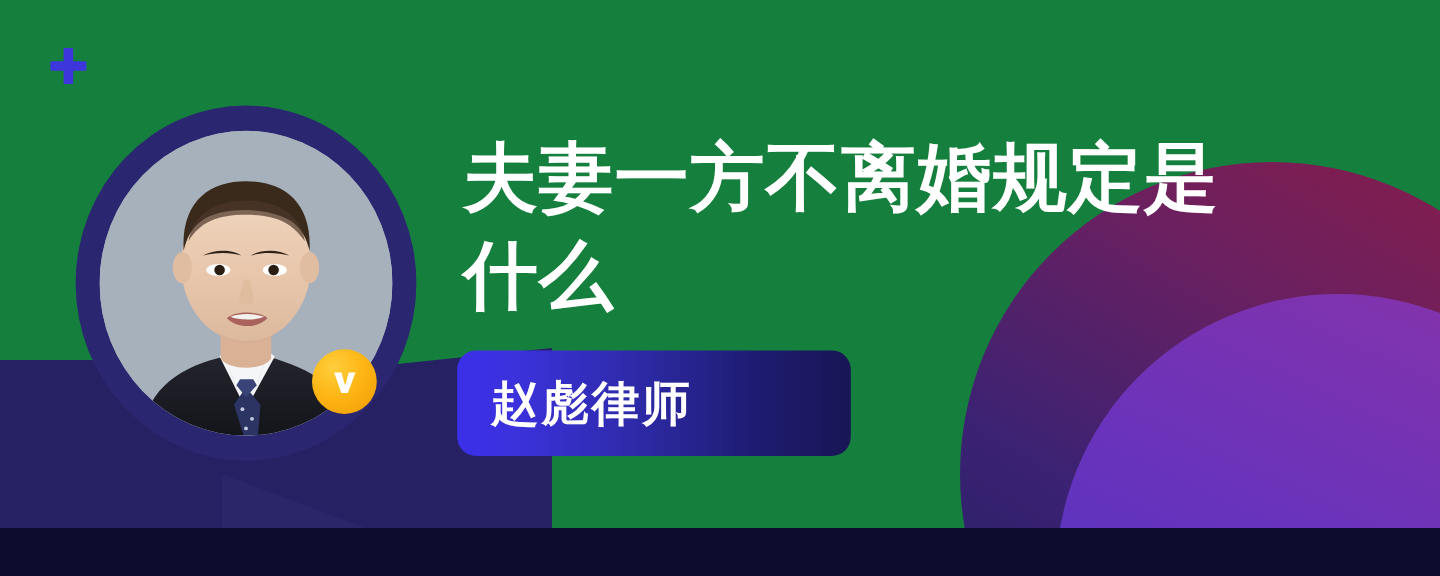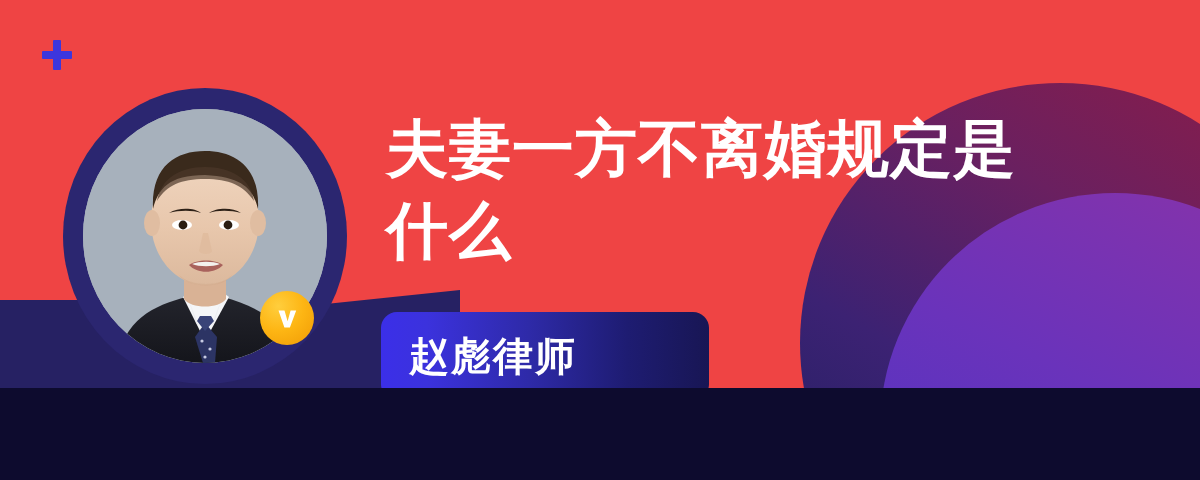--- a/index.html
+++ b/index.html
@@ -4,23 +4,23 @@
 <title>Legal Q&amp;A Banner</title>
 <style>
   html, body {
     margin: 0;
     padding: 0;
     background: #0d0b2e;
   }
   .banner {
     position: relative;
     width: 1200px;
-    height: 388px;
+    height: 440px;
     overflow: hidden;
-    background: #ef4444;
+    background: #15803d;
     font-family: "Liberation Sans", "DejaVu Sans", sans-serif;
   }
 
   
   .bg-layer {
     position: absolute;
     inset: 0;
     overflow: hidden;
     pointer-events: none;
   }
@@ -153,21 +153,21 @@
     line-height: 82px;
     font-weight: 700;
     letter-spacing: 1px;
     max-width: 672px;
     word-break: break-all;
   }
 
   .lawyer-btn {
     position: absolute;
     left: 381px;
-    top: 312px;
+    top: 292px;
     width: 328px;
     height: 88px;
     border: 0;
     padding: 0 0 0 28px;
     text-align: left;
     border-radius: 16px;
     color: #ffffff;
     font-size: 40px;
     font-weight: 700;
     letter-spacing: 2px;

